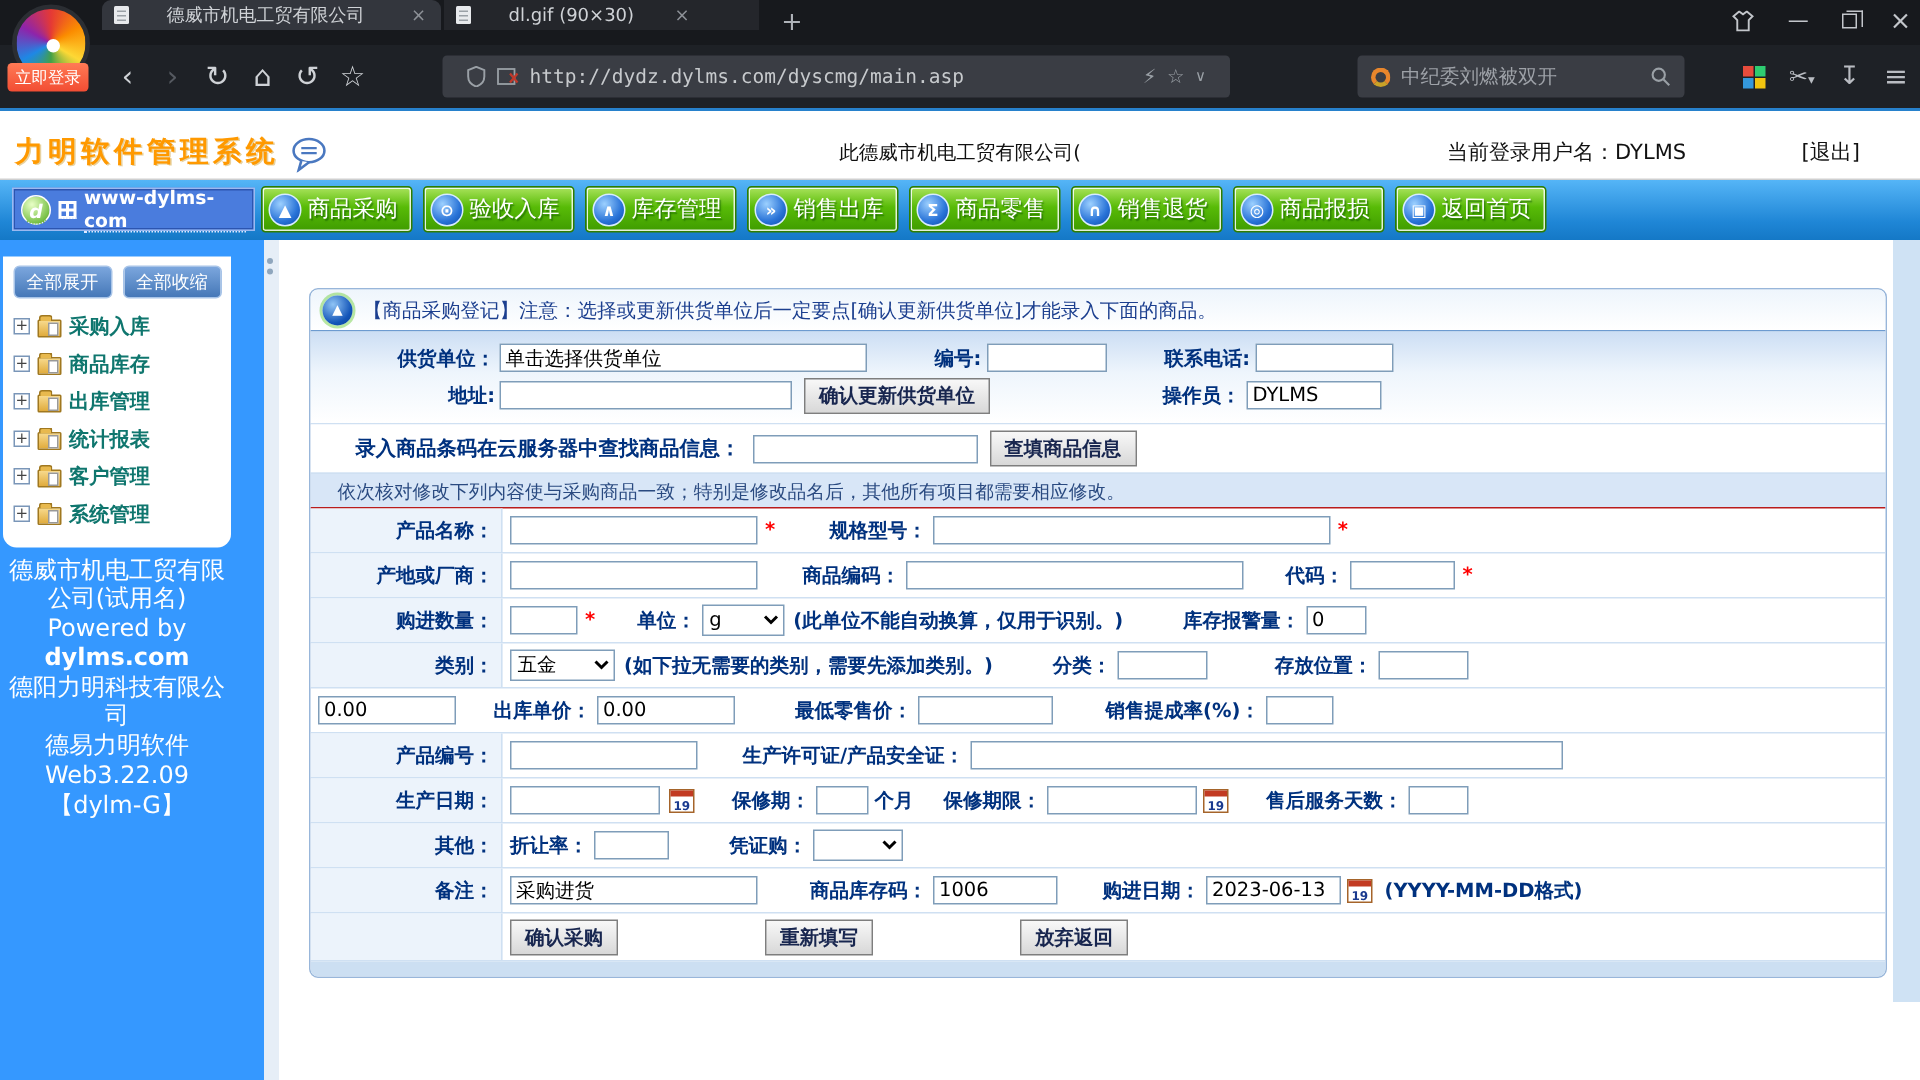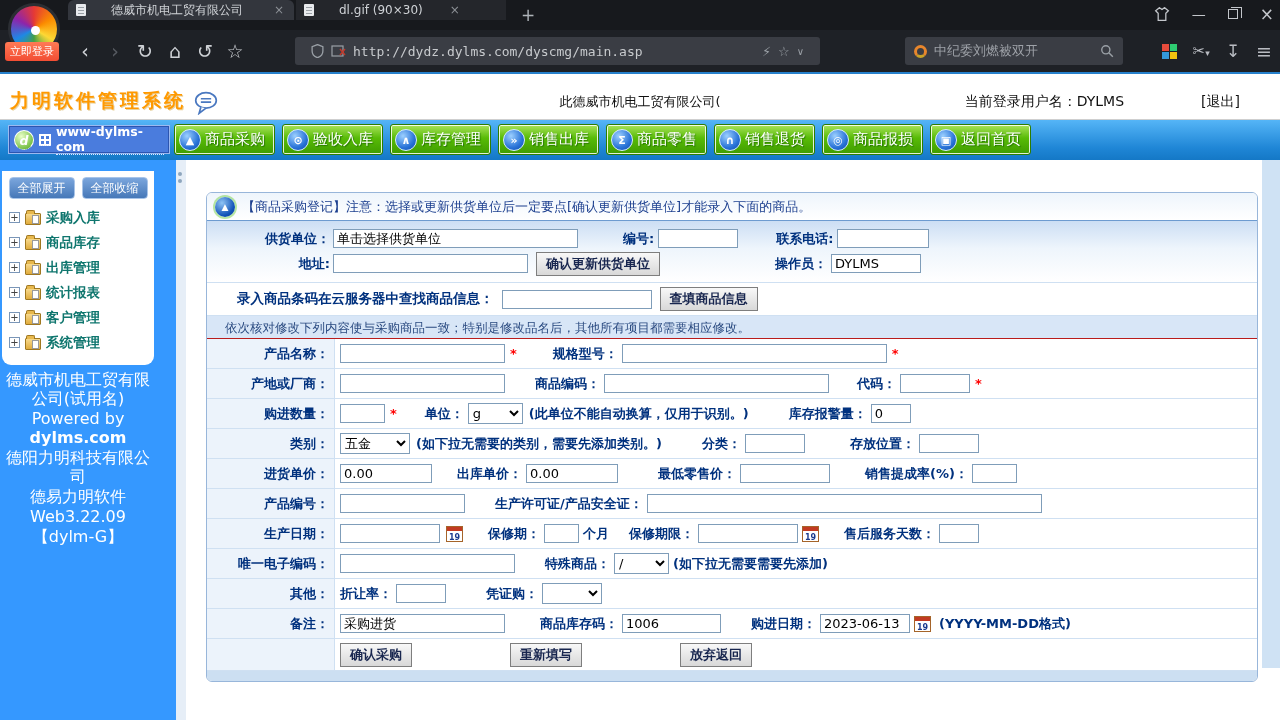--- a/index.html
+++ b/index.html
@@ -129,21 +129,21 @@
   select.inp{height:21px;padding:0;}
   .req{color:#f00;font-weight:bold;margin-left:5px;}
   .cbtn{background:linear-gradient(#f8f8f8,#d8d8d8);border:1px solid #7e7e7e;font-size:13px;font-family:inherit;
      color:#18264f;padding:2px 9px;font-weight:bold;}
   .cal{width:17px;height:16px;border:1px solid #a5642a;background:#fff;flex:none;
      font-size:8px;color:#1a3a8f;font-weight:bold;text-align:center;line-height:21px;position:relative;}
   .cal::before{content:"";position:absolute;top:0;left:0;right:0;height:4px;background:#c23a22;}
   .fbottom{height:10px;background:#ccdff2;}
 
   .w35{width:35px}.w40{width:40px}.w45{width:45px}.w50{width:50px}.w55{width:55px}.w60{width:60px}
-  .w70{width:70px}.w80{width:80px}.w90{width:90px}.w95{width:92px}.w100{width:100px}.w105{width:99px}
+  .w70{width:70px}.w80{width:80px}.w90{width:90px}.w95{width:92px}.w100{width:100px}.w105{width:83px}
   .w125{width:125px}.w150{width:150px}.w165{width:165px}.w175{width:175px}.w195{width:195px}
   .w225{width:225px}.w245{width:245px}.w265{width:265px}.w395{width:395px}
   .ml4{margin-left:4px}.ml6{margin-left:6px}.ml8{margin-left:8px}.ml20{margin-left:20px}
   .ml25{margin-left:25px}.ml28{margin-left:28px}.ml30{margin-left:30px}.ml35{margin-left:35px}.ml36{margin-left:36px}
   .ml38{margin-left:38px}.ml40{margin-left:40px}.ml45{margin-left:45px}
   .ml98{margin-left:98px}.ml115{margin-left:115px}
 </style>
 </head>
 <body>
 
@@ -404,21 +404,20 @@
               <div class="fbody">
                 <select class="inp w70"><option>五金</option></select>
                 <span class="ml6">(如下拉无需要的类别，需要先添加类别。)</span>
                 <span class="ml40">分类：</span>
                 <input class="inp w60 ml4" style="">
                 <span class="ml45">存放位置：</span>
                 <input class="inp w60 ml4" style="">
               </div>
             </div>
             <div class="frow">
-              <div class="flabel">进货单价：</div>
               <div class="fbody">
                 <input class="inp w95" value="0.00" style="">
                 <span class="ml25">出库单价：</span>
                 <input class="inp w95 ml4" value="0.00" style="">
                 <span class="ml40">最低零售价：</span>
                 <input class="inp w90 ml4" style="">
                 <span class="ml35">销售提成率(%)：</span>
                 <input class="inp w45 ml4" style="">
               </div>
             </div>
@@ -439,29 +438,20 @@
                 <input class="inp w35 ml4" style="">
                 <span class="ml4">个月</span>
                 <span class="ml20">保修期限：</span>
                 <input class="inp w100 ml4" style="">
                 <span class="cal ml4">19</span>
                 <span class="ml25">售后服务天数：</span>
                 <input class="inp w40 ml4" style="">
               </div>
             </div>
             <div class="frow">
-              <div class="flabel">唯一电子编码：</div>
-              <div class="fbody">
-                <input class="inp w175" style="">
-                <span class="ml30">特殊商品：</span>
-                <select class="inp w55 ml4"><option>/</option></select>
-                <span class="ml4">(如下拉无需要需要先添加)</span>
-              </div>
-            </div>
-            <div class="frow">
               <div class="flabel">其他：</div>
               <div class="fbody">
                 <span>折让率：</span>
                 <input class="inp w50 ml4" style="">
                 <span class="ml40">凭证购：</span>
                 <select class="inp w60 ml4"><option></option></select>
               </div>
             </div>
             <div class="frow">
               <div class="flabel">备注：</div>

